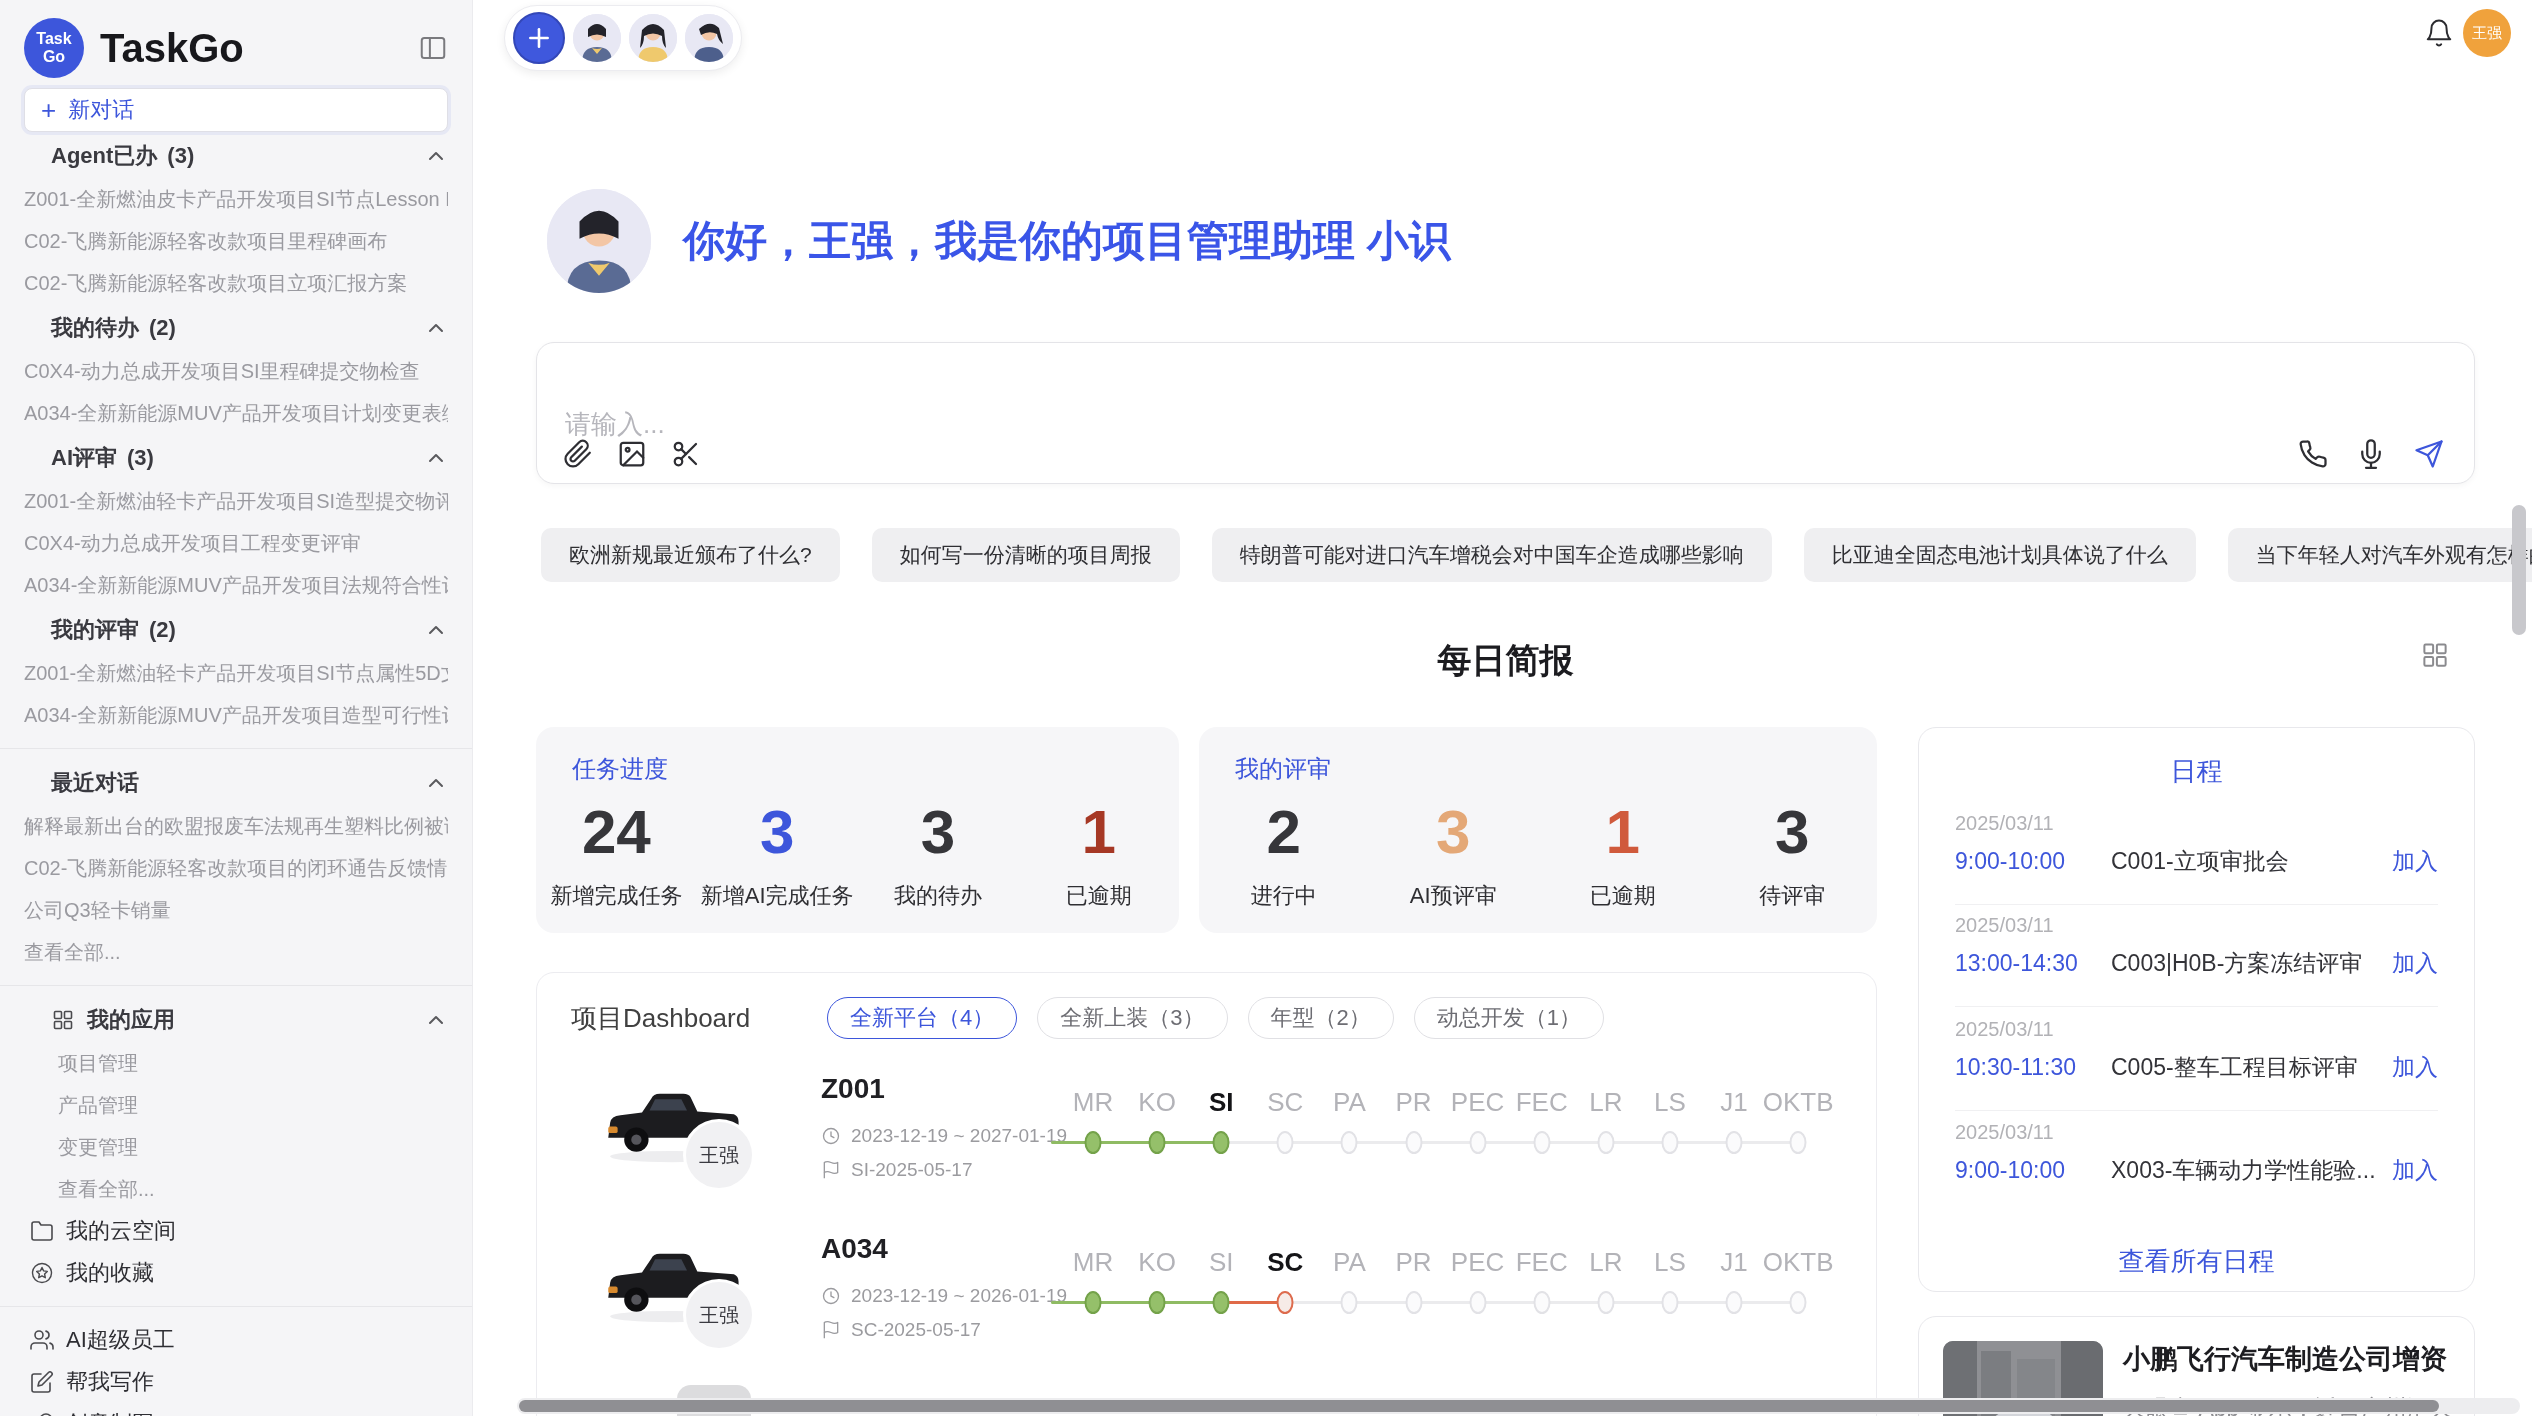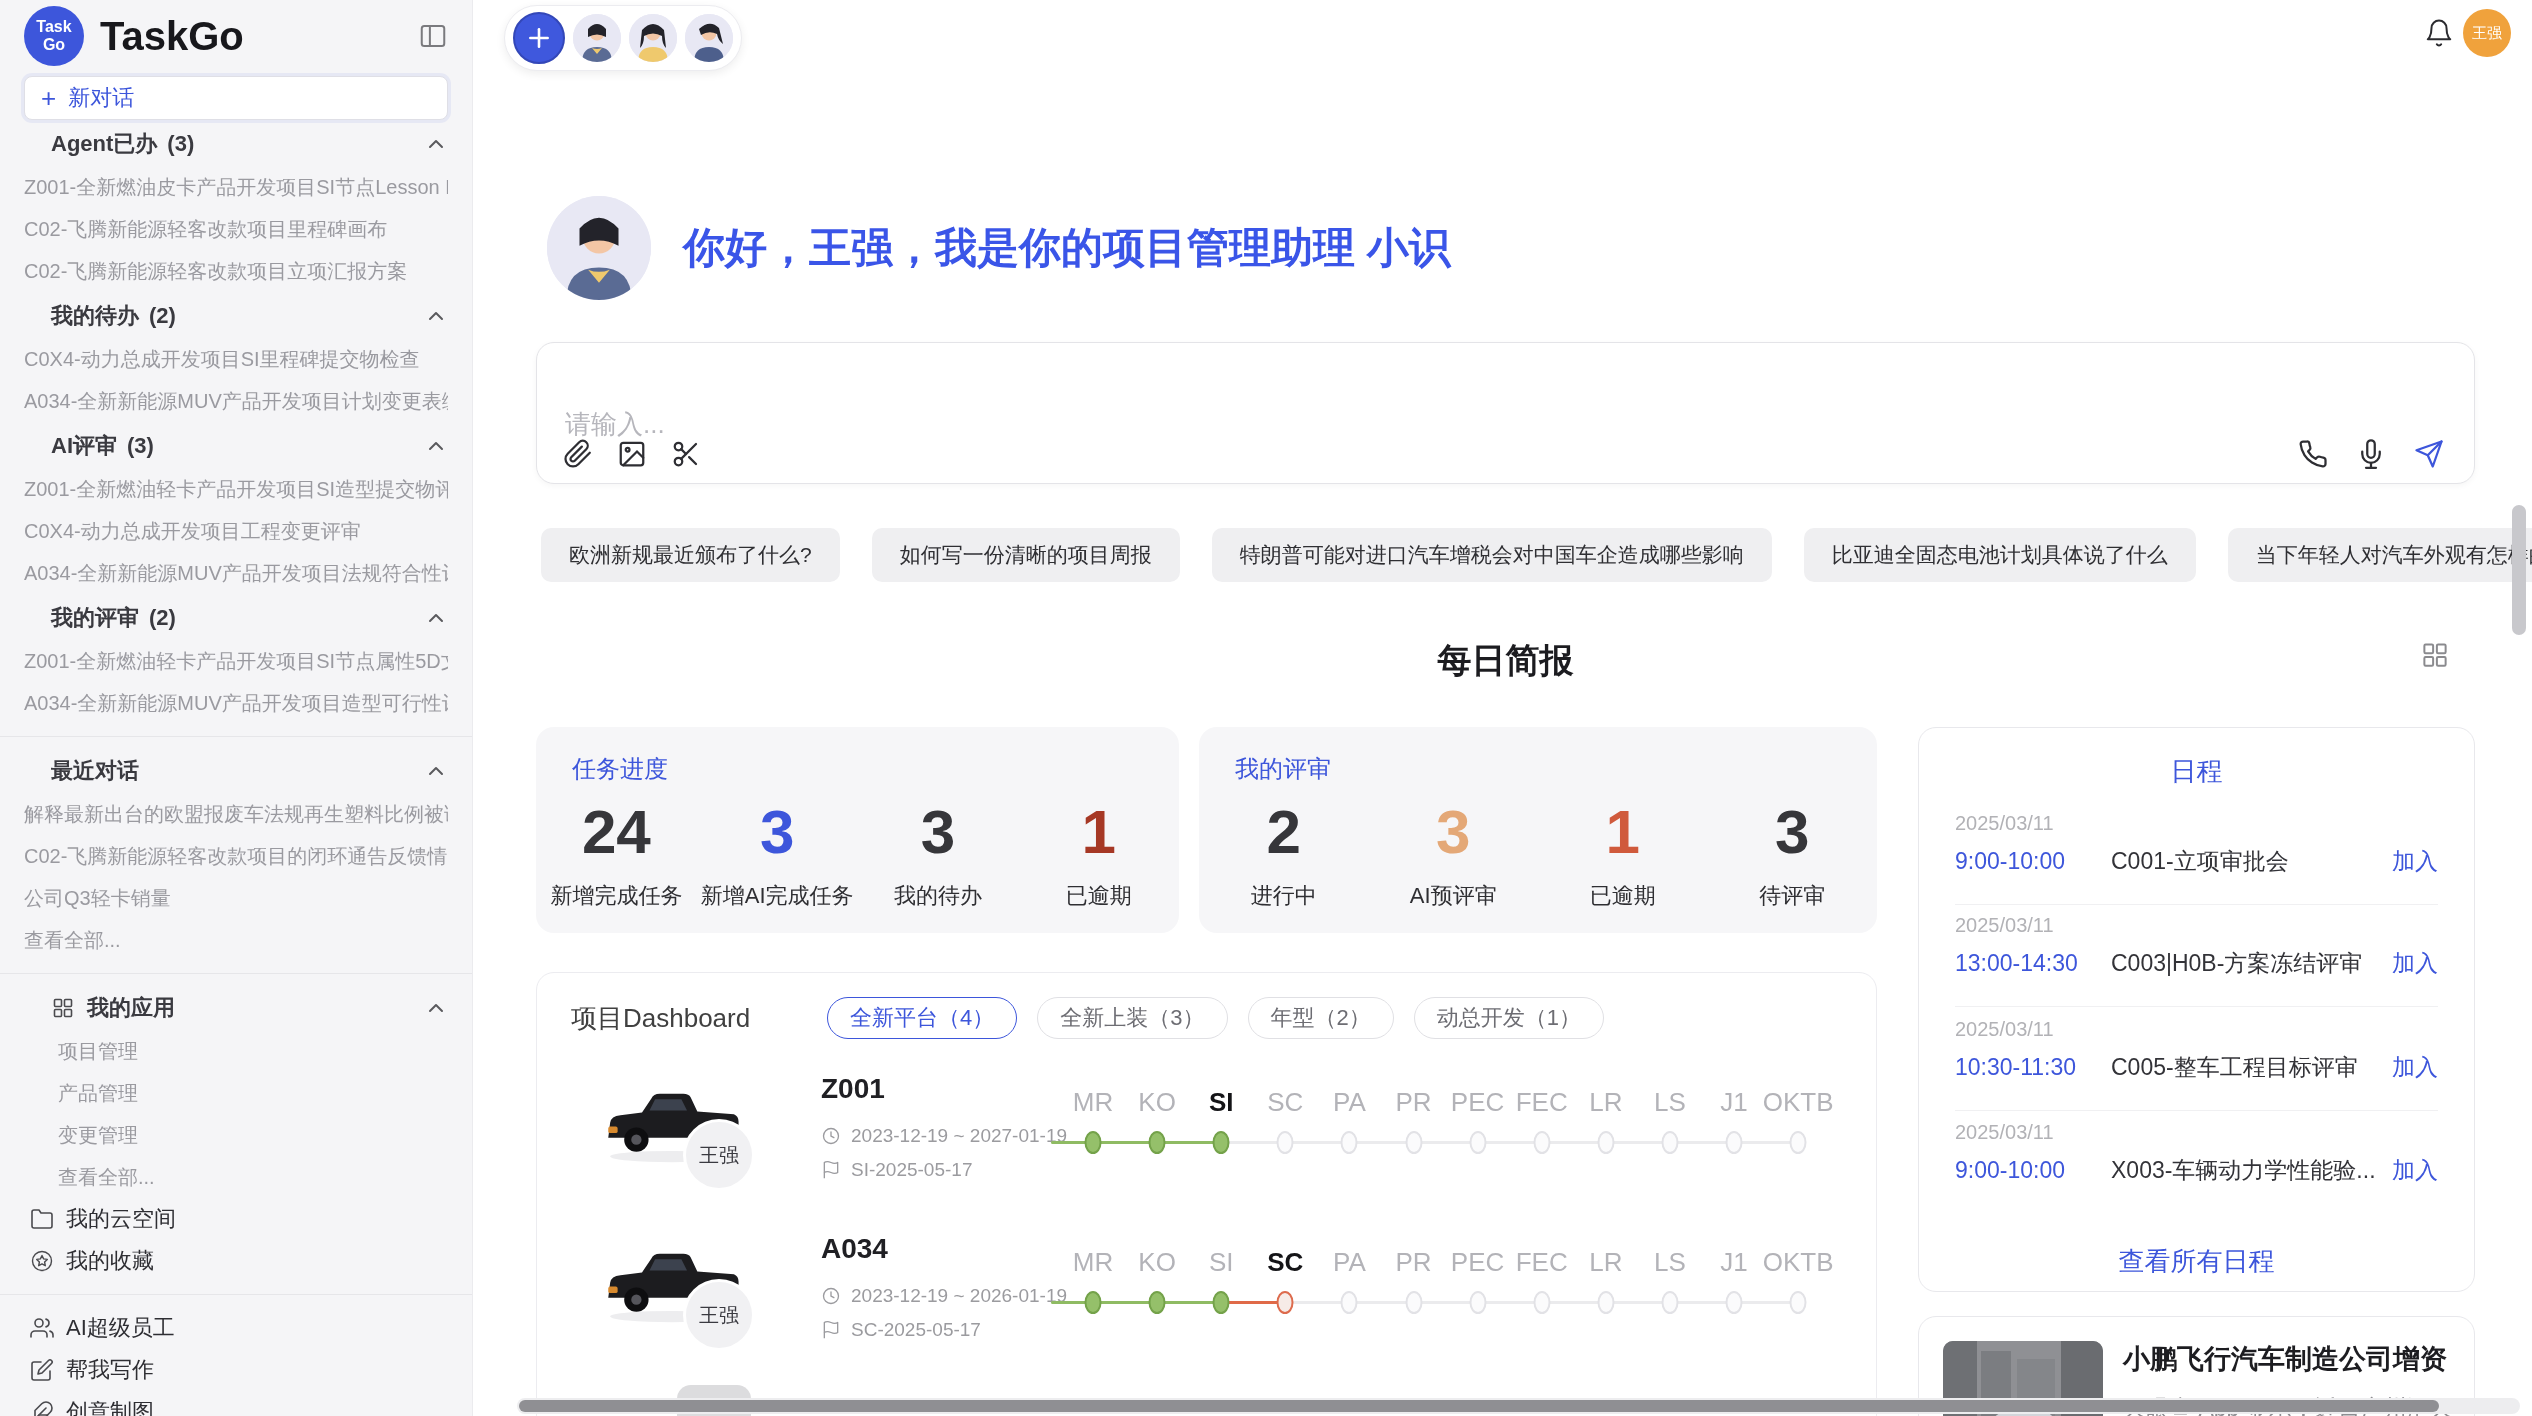--- a/index.html
+++ b/index.html
@@ -1,20 +1,20 @@
 <!DOCTYPE html>
 <html><head>
 <meta charset="utf-8">
 <style>
   html,body{margin:0;padding:0;width:2532px;height:1416px;overflow:hidden;
     font-family:"Liberation Sans","DejaVu Sans",sans-serif;background:#fff;}
   .app{display:flex;width:2532px;height:1416px;}
   
   .sidebar{width:473px;min-width:473px;height:100%;background:#f5f5f7;border-right:1px solid #ebebee;
-    box-sizing:border-box;padding:0 24px;overflow:hidden;position:relative;}
+    box-sizing:border-box;padding:12px 24px;overflow:hidden;position:relative;}
   .s-header{display:flex;align-items:center;gap:16px;padding-top:10px;height:52px;margin-bottom:14px;}
   .logo{width:60px;height:60px;border-radius:50%;background:#3d56db;color:#fff;display:flex;flex-direction:column;
     align-items:center;justify-content:center;font-size:16px;font-weight:bold;line-height:1.1;}
   .s-title{font-size:40px;font-weight:bold;color:#18181c;flex:1;}
   .collapse{width:30px;height:30px;cursor:pointer;}
   .new-chat{width:100%;height:44px;border:1px solid #dfdfe6;background:#fff;border-radius:8px;display:flex;
     align-items:center;gap:12px;padding:0 16px;box-sizing:border-box;color:#3d56db;font-size:22px;cursor:pointer;
     box-shadow:0 0 0 3px rgba(61,86,219,0.08);}
   .nc-plus{font-size:26px;line-height:1;color:#3d56db;}
   .s-sec-head{height:44px;display:flex;align-items:center;margin-top:2px;margin-left:27px;}
@@ -33,21 +33,21 @@
   .top-pill{position:absolute;left:31px;top:5px;height:64px;background:#fff;border:1px solid #ececf0;
     border-radius:34px;box-shadow:0 3px 10px rgba(0,0,0,0.07);display:flex;align-items:center;padding:0 8px;gap:8px;}
   .plus-btn{width:52px;height:52px;border-radius:50%;background:#3f58dd;border:2px solid #3347b8;display:flex;
     align-items:center;justify-content:center;cursor:pointer;padding:0;}
   .mini-avatar{width:48px;height:48px;border-radius:50%;overflow:hidden;background:#e8e8f4;cursor:pointer;}
   .mini-avatar svg{width:100%;height:100%;display:block;}
   .bell{position:absolute;left:1951px;top:18px;width:30px;height:30px;cursor:pointer;}
   .bell svg{width:100%;height:100%;}
   .user-avatar{position:absolute;left:1990px;top:9px;width:48px;height:48px;border-radius:50%;background:#f0a23c;
     color:#fff;font-size:15px;display:flex;align-items:center;justify-content:center;cursor:pointer;}
-  .greeting{position:absolute;left:74px;top:196px;display:flex;align-items:center;gap:32px;}
+  .greeting{position:absolute;left:74px;top:189px;display:flex;align-items:center;gap:32px;}
   .greet-avatar{width:104px;height:104px;border-radius:50%;overflow:hidden;background:#e8e8f4;display:block;}
   .greet-avatar svg{width:100%;height:100%;display:block;}
   .greet-text{font-size:42px;font-weight:bold;color:#3a55e8;margin:0;}
   .composer{position:absolute;left:63px;top:342px;width:1939px;height:142px;background:#fff;border:1px solid #e4e4e8;
     border-radius:18px;box-sizing:border-box;box-shadow:0 2px 6px rgba(0,0,0,0.04);cursor:text;}
   .ph{position:absolute;left:28px;top:64px;font-size:26px;color:#b6b6bc;}
   .composer-left{position:absolute;left:26px;bottom:14px;display:flex;gap:24px;}
   .composer-right{position:absolute;right:30px;bottom:14px;display:flex;gap:28px;}
   .cicon{width:30px;height:30px;cursor:pointer;display:inline-flex;}
   .cicon svg{width:100%;height:100%;}

